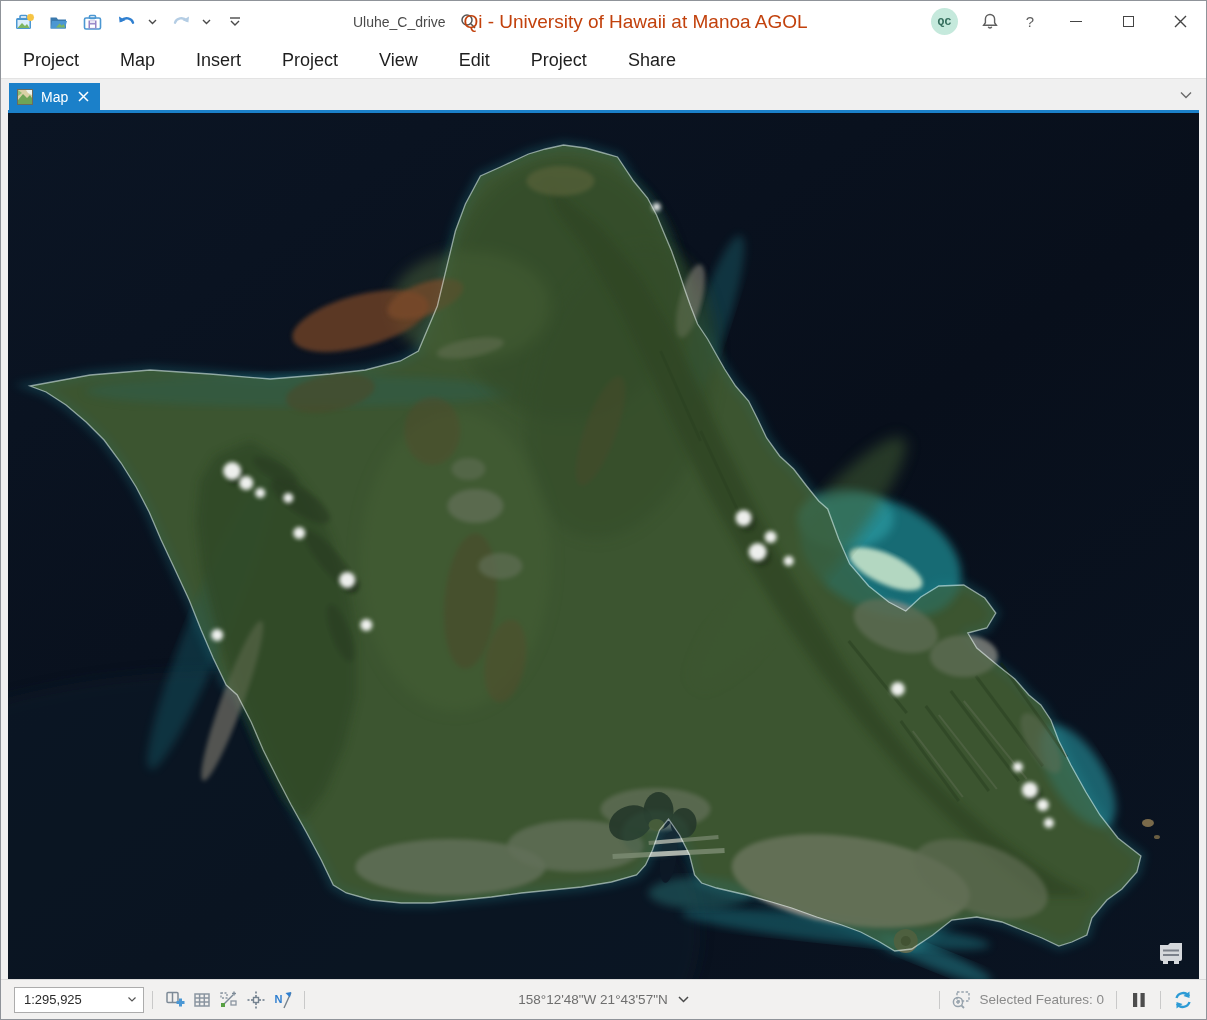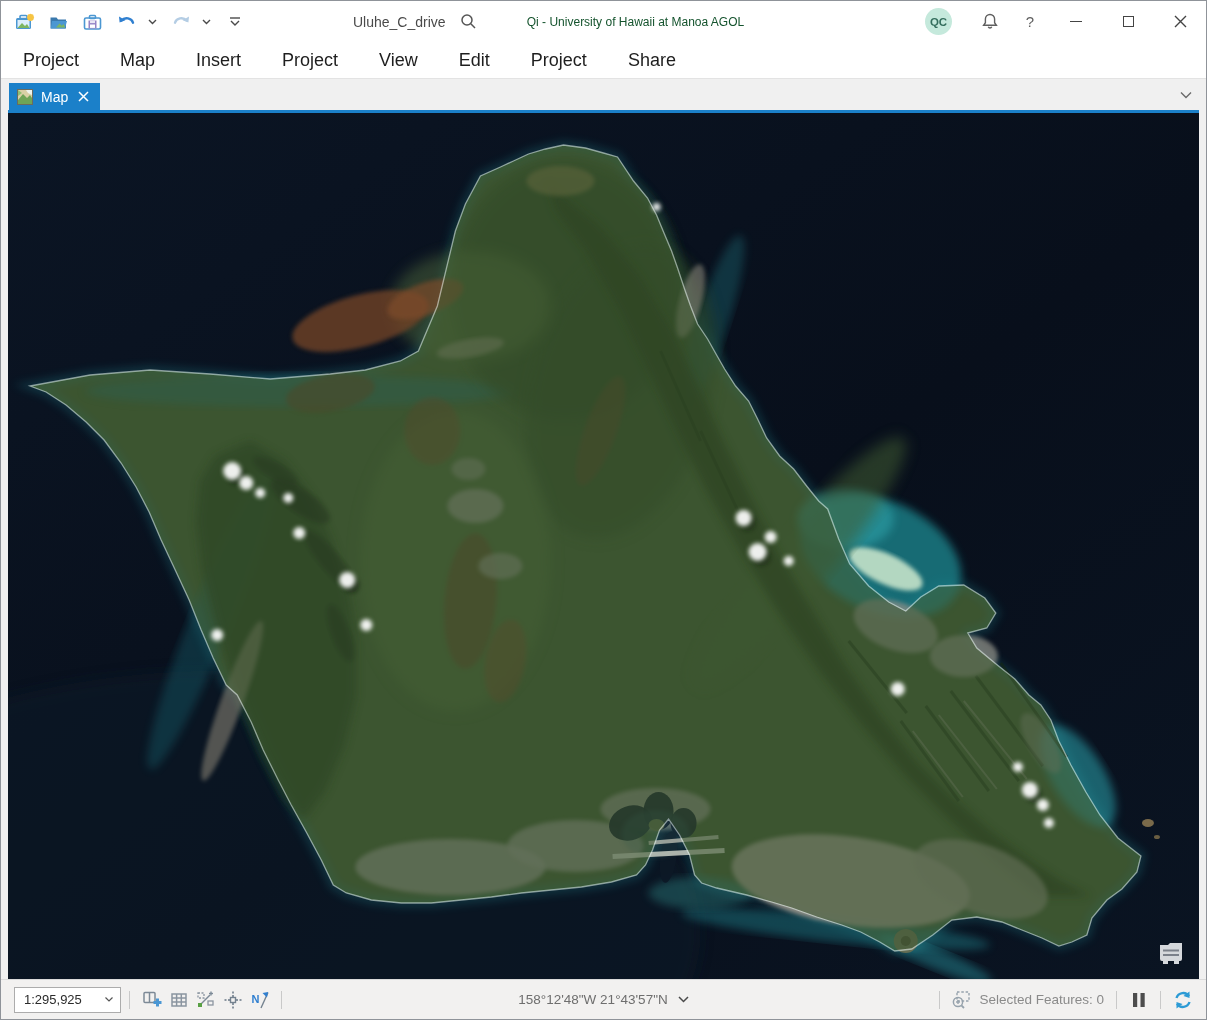--- a/index.html
+++ b/index.html
@@ -7,23 +7,23 @@
   .window { width:1207px; height:1020px; background:#ffffff; border:1px solid #8f9399; display:flex; flex-direction:column; overflow:hidden; }
 
   
   .titlebar { height:41px; background:#ffffff; display:flex; align-items:center; position:relative; flex:0 0 auto; }
   .qat { display:flex; align-items:center; gap:10px; padding-left:12px; }
   .qat .qbtn { width:24px; height:24px; display:flex; align-items:center; justify-content:center; }
   .qat .caret-btn { width:14px; height:24px; display:flex; align-items:center; justify-content:center; margin-left:-4px; }
   .search-area { position:absolute; left:352px; top:0; height:41px; display:flex; align-items:center; gap:14px; }
   .search-text { font-size:14px; color:#4a4a4a; }
   .win-title { position:absolute; left:0; right:0; top:0; height:41px; display:flex; align-items:center; justify-content:center; pointer-events:none; }
-  .win-title span { font-size:12px; color:#14532d; margin-left:64px; }
+  .win-title span { font-size:19px; color:#c2410c; margin-left:64px; }
   .tb-right { position:absolute; right:0; top:0; height:41px; display:flex; align-items:center; }
-  .badge { width:27px; height:27px; border-radius:50%; background:#c5e9dc; color:#346e5d; font-size:11.5px; font-weight:bold; display:flex; align-items:center; justify-content:center; margin-right:18px; }
+  .badge { width:27px; height:27px; border-radius:50%; background:#c5e9dc; color:#346e5d; font-size:11.5px; font-weight:bold; display:flex; align-items:center; justify-content:center; margin-right:12px;font-family:Liberation Mono, monospace; }
   .tb-ico { width:40px; height:41px; display:flex; align-items:center; justify-content:center; color:#5f5f5f; }
   .help-glyph { font-size:15px; color:#5f5f5f; }
   .winbtn { width:52px; height:41px; display:flex; align-items:center; justify-content:center; }
   .min-line { width:12px; height:1.5px; background:#444; }
   .max-box { width:11px; height:11px; border:1.4px solid #444; }
 
   
   .ribbon { height:37px; background:#ffffff; display:flex; align-items:center; gap:41px; padding-left:22px; border-bottom:1px solid #e3e3e3; flex:0 0 auto; }
   .rtab { font-size:18px; color:#1e1e1e; cursor:default; white-space:nowrap; }
 
@@ -35,21 +35,21 @@
   .vt-chevron { position:absolute; right:14px; bottom:7px; }
 
   
   .map-wrap { flex:1 1 auto; background:#f0f0f0; padding:0 7px; display:flex; min-height:0; }
   .map { flex:1; position:relative; background:#0a1320; border-top:3px solid #1b80c9; overflow:hidden; }
   .map svg.scene { position:absolute; inset:0; width:100%; height:100%; }
   .attribution { position:absolute; right:14px; bottom:10px; opacity:.88; }
 
   
   .statusbar { height:40px; background:#f2f1f0; border-top:1px solid #dadada; display:flex; align-items:center; position:relative; flex:0 0 auto; }
-  .scale-combo { margin-left:13px; width:107px; height:26px; background:#fff; border:1px solid #acacac; display:flex; align-items:center; justify-content:space-between; padding:0 7px 0 9px; }
+  .scale-combo { margin-left:13px; width:130px; height:26px; background:#fff; border:1px solid #acacac; display:flex; align-items:center; justify-content:space-between; padding:0 7px 0 9px; }
   .scale-combo .scale-text { font-size:13px; color:#2b2b2b; }
   .sep { width:1px; height:18px; background:#c9c9c9; margin:0 8px; }
   .sbtn { width:27px; height:27px; display:flex; align-items:center; justify-content:center; }
   .coords { position:absolute; left:0; right:0; display:flex; align-items:center; justify-content:center; gap:10px; pointer-events:none; }
   .coords span { font-size:13.5px; color:#6e6e6e; }
   .sb-right { position:absolute; right:10px; display:flex; align-items:center; }
   .selfeat { font-size:13.5px; color:#8a8a8a; margin:14px 4px; }
 </style>
 </head>
 <body>

